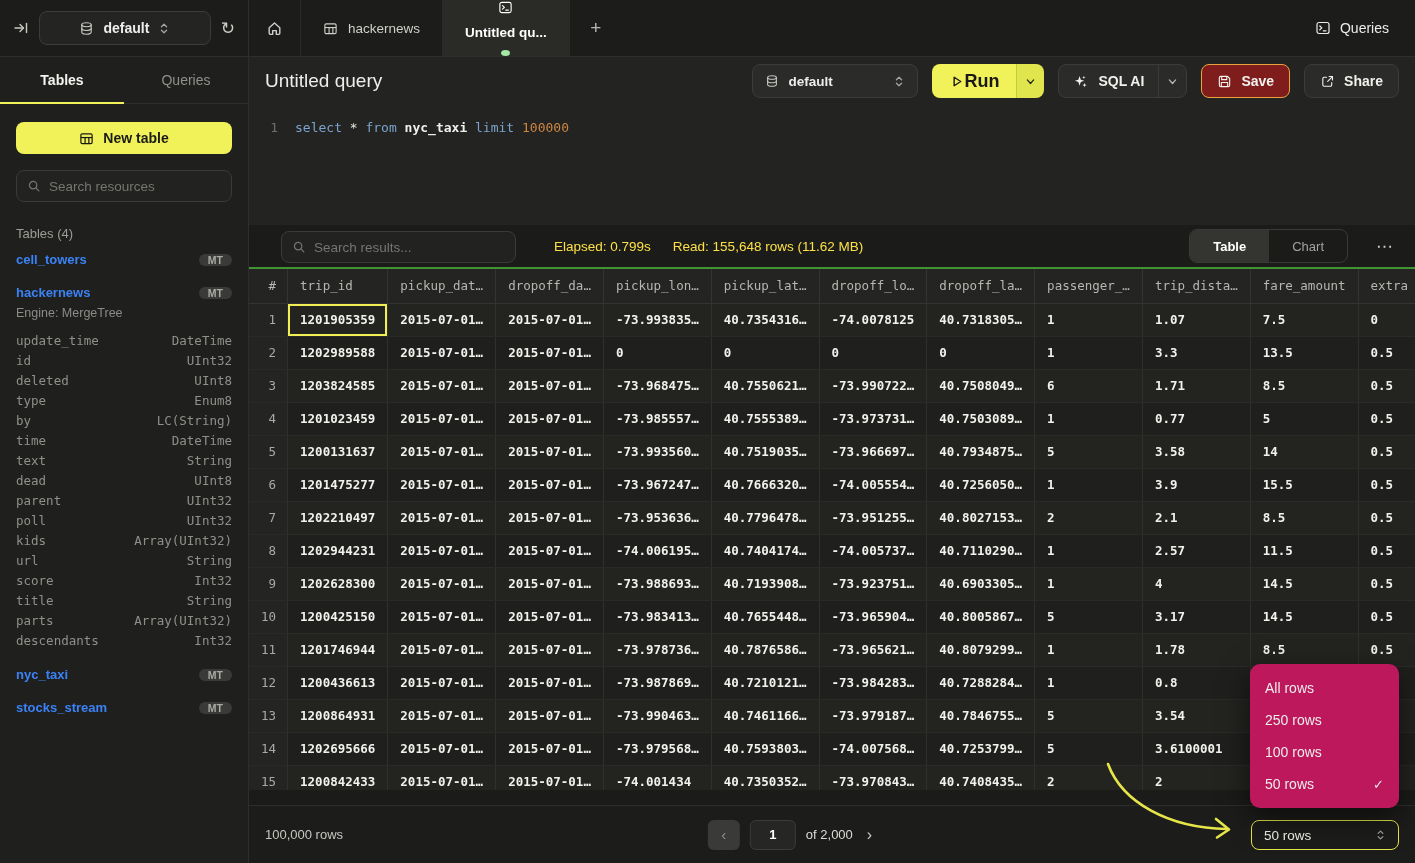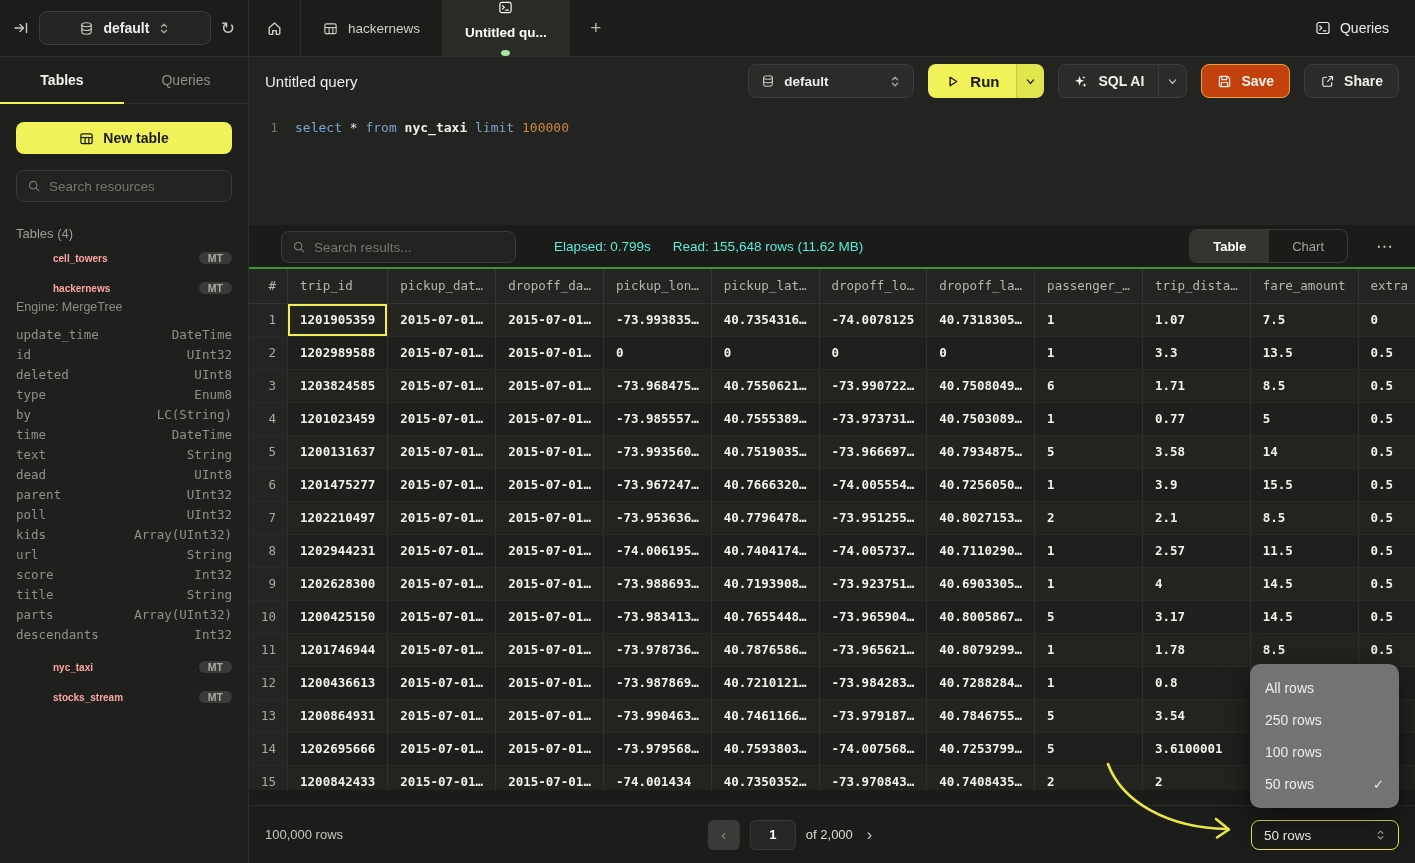--- a/index.html
+++ b/index.html
@@ -26,62 +26,62 @@
 
   .new-table { margin:18px 16px 0; height:32px; flex:none; border-radius:8px; background:var(--accent); color:#1a1a17; display:flex; align-items:center; justify-content:center; gap:9px; font-size:14px; font-weight:600; }
   .new-table svg { color:#1a1a17; }
   .search-box { margin:16px 16px 0; height:32px; flex:none; border:1px solid #3a3a38; border-radius:8px; display:flex; align-items:center; gap:8px; padding:0 10px; color:#757571; background:#222220; }
   .search-box input { flex:1; background:transparent; border:none; color:#d8d8d4; font-size:13.5px; }
   .search-box input::placeholder { color:#757571; }
 
   .resources { padding:24px 16px 0; overflow:hidden; }
   .res-label { color:#9c9c98; font-size:13px; margin-bottom:2px; }
   .table-item { display:flex; justify-content:space-between; align-items:center; padding:9px 0; cursor:pointer; }
-  .table-item .tname { color:#fca5a5; font-size:10px; font-weight:600;margin-left:37px; }
+  .table-item .tname { color:#3b82f6; font-size:13px; font-weight:600; }
   .mt-badge { background:#3a3a38; color:#a9a9a5; font-size:10.5px; font-weight:700; padding:0 9px; border-radius:999px; }
   .engine { color:#8b8b87; font-size:12.5px; margin:-3px 0 10px; }
   .fields { font-family:"DejaVu Sans Mono", monospace; font-size:12.5px; color:#8f8f8b; margin-bottom:8px; }
   .field { display:flex; justify-content:space-between; align-items:center; height:20px; }
 
   
   .main { flex:1; min-width:0; display:flex; flex-direction:column; }
 
   .tabbar { height:57px; flex:none; background:#1c1c1a; border-bottom:1px solid #2e2e2c; display:flex; align-items:stretch; }
   .tab { display:flex; align-items:center; gap:10px; padding:0 22px; border-right:1px solid #2a2a28; color:#cfcfcb; font-size:13.5px; cursor:pointer; white-space:nowrap; }
   .tab.home-tab { padding:0 17px; }
   .tab.active { background:#2a2a27; color:#ffffff; font-weight:600;flex-direction:column; }
   .dot { width:9px; height:9px; border-radius:50%; background:var(--tab-dot); }
   .tab-plus { width:52px; display:flex; align-items:center; justify-content:center; font-size:19px; color:#b5b5b1; cursor:pointer; }
   .tabbar-right { margin-left:auto; display:flex; align-items:center; gap:9px; padding-right:26px; color:#ececea; font-size:14px; cursor:pointer; }
 
   .toolbar { height:48px; flex:none; background:#232321; display:flex; align-items:center; padding:0 16px; }
-  .q-title { font-size:15px; color:#ededeb; }
+  .q-title { font-size:19px; color:#ededeb; }
   .toolbar-right { margin-left:auto; display:flex; align-items:center; gap:14px; }
   .tb-select { height:34px; width:166px; padding:0 12px; gap:9px; background:#2b2b29; color:#ededeb; font-size:13.5px; font-weight:600; }
   .tb-select .grow { flex:1; text-align:left; }
   .btn-run { height:34px; display:flex; border-radius:8px; overflow:hidden; }
-  .run-main { background:var(--accent); color:#191917; display:flex; align-items:center; gap:10px; padding:0 17px; font-size:15px; font-weight:700; }
+  .run-main { background:var(--accent); color:#191917; display:flex; align-items:center; padding:0 17px; font-size:18px; font-weight:700; }
   .run-chev { background:#e0e44d; border-left:1px solid #c6ca3e; width:28px; display:flex; align-items:center; justify-content:center; color:#24241f; cursor:pointer; }
   .btn-ai { height:34px; display:flex; align-items:stretch; border:1px solid #3c3c3a; border-radius:8px; background:#2b2b29; overflow:hidden; }
   .ai-main { display:flex; align-items:center; gap:10px; padding:0 14px; color:#f0f0ec; font-size:14px; font-weight:600; }
   .ai-chev { border-left:1px solid #3c3c3a; width:28px; display:flex; align-items:center; justify-content:center; color:#b9b9b5; cursor:pointer; }
-  .btn-save { height:34px; display:flex; align-items:center; gap:9px; padding:0 15px; border:1.5px solid var(--save-border); border-radius:8px; color:#f2f2ee; font-size:14px; font-weight:600; background:#c2410c; }
+  .btn-save { height:34px; display:flex; align-items:center; gap:9px; padding:0 15px; border:1.5px solid var(--save-border); border-radius:8px; color:#f2f2ee; font-size:14px; font-weight:600; background:#7f1d1d; }
   .btn-share { height:34px; display:flex; align-items:center; gap:9px; padding:0 15px; border:1px solid #3c3c3a; border-radius:8px; background:#2b2b29; color:#f0f0ec; font-size:14px; font-weight:600; }
 
   .editor { height:120px; flex:none; background:#232321; font-family:"DejaVu Sans Mono", monospace; font-size:13px; padding-top:13px; cursor:text; }
   .code-line { display:flex; line-height:20px; }
   .ln { width:46px; flex:none; text-align:right; padding-right:17px; color:#6f6f6b; }
   .tok-keyword { color:#7ba3cc; }
   .tok-number  { color:#cd8642; }
   .tok-table   { color:#efefeb; font-weight:bold; }
   .tok-plain   { color:#e6e6e2; }
 
   .results-bar { height:42px; flex:none; background:#1b1b19; display:flex; align-items:center; padding:0 16px; gap:22px; }
   .results-search { width:235px; height:32px; margin-top:2px; }
-  .meta { color:#5eead4; font-size:13.5px; white-space:nowrap; }
+  .meta { color:#fde047; font-size:13.5px; white-space:nowrap; }
   .view-toggle { margin-left:auto; display:flex; align-items:stretch; height:34px; border:1px solid #3a3a38; border-radius:8px; overflow:hidden; }
   .seg { padding:8px 23px; display:flex; align-items:center; font-size:13px; color:#a2a29e; cursor:pointer; }
   .seg.active { background:#343431; color:#ffffff; font-weight:600; }
   .ellipsis-btn { color:#cfcfcb; font-size:17px; padding:0 6px; }
 
   .table-viewport { height:523px; flex:none; overflow:hidden; border-top:2px solid var(--green-line); background:#1e1e1c; }
   table.results { border-collapse:collapse; table-layout:fixed; font-family:"DejaVu Sans Mono", monospace; font-size:12.5px; }
   table.results th { background:#242422; color:#b6b6b2; font-weight:normal; text-align:left; height:34px; padding:0 12px; border-right:1px solid #343432; border-bottom:1px solid #343432; white-space:nowrap; overflow:hidden; cursor:pointer; }
   table.results th.numcol { text-align:right; padding-right:11px; }
   table.results td { height:33px; padding:0 12px; color:#f1f1ed; border-right:1px solid #30302e; border-bottom:1px solid #2a2a28; white-space:nowrap; overflow:hidden; font-weight:600; }
@@ -93,21 +93,21 @@
   .footer { margin-top:auto; height:58px; flex:none; background:#1c1c1a; border-top:1px solid #2e2e2c; display:flex; align-items:center; padding:0 16px; position:relative; }
   .footer-total { color:#c6c6c2; font-size:13px; }
   .pager { position:absolute; left:calc(50% - 40px); transform:translateX(-50%); display:flex; align-items:center; gap:10px; }
   .pg-prev { width:32px; height:30px; border-radius:6px; background:#3a3a38; color:#8d8d89; display:flex; align-items:center; justify-content:center; font-size:15px; }
   .pg-input { width:46px; height:30px; border-radius:6px; background:#262624; border:1px solid #3c3c3a; color:#fff; text-align:center; font-size:13px; font-weight:600; }
   .pg-of { color:#dcdcd8; font-size:13px; }
   .pg-next { color:#c9c9c5; font-size:16px; padding:0 4px; }
   .page-size { position:absolute; right:16px; top:14px; width:148px; height:30px; border:1px solid var(--arrow); border-radius:8px; display:flex; align-items:center; justify-content:space-between; padding:0 12px; color:#f1f1ed; font-size:13.5px; background:#1c1c1a; cursor:pointer; }
 
   
-  .rows-menu { position:absolute; left:1250px; top:664px; width:149px; background:#737373; border-radius:10px; box-shadow:0 10px 30px rgba(0,0,0,.55); padding:8px 0; z-index:20; }
+  .rows-menu { position:absolute; left:1250px; top:664px; width:149px; background:#be185d; border-radius:10px; box-shadow:0 10px 30px rgba(0,0,0,.55); padding:8px 0; z-index:20; }
   .menu-item { height:32px; display:flex; align-items:center; justify-content:space-between; padding:0 15px; color:#ededeb; font-size:14px; cursor:pointer; }
   .menu-check { color:#e8e8e4; font-size:13px; }
   .arrow-overlay { position:absolute; left:1090px; top:742px; z-index:25; pointer-events:none; }
 </style>
 </head>
 <body>
 
 <div class="app">
 
   <aside class="sidebar">

